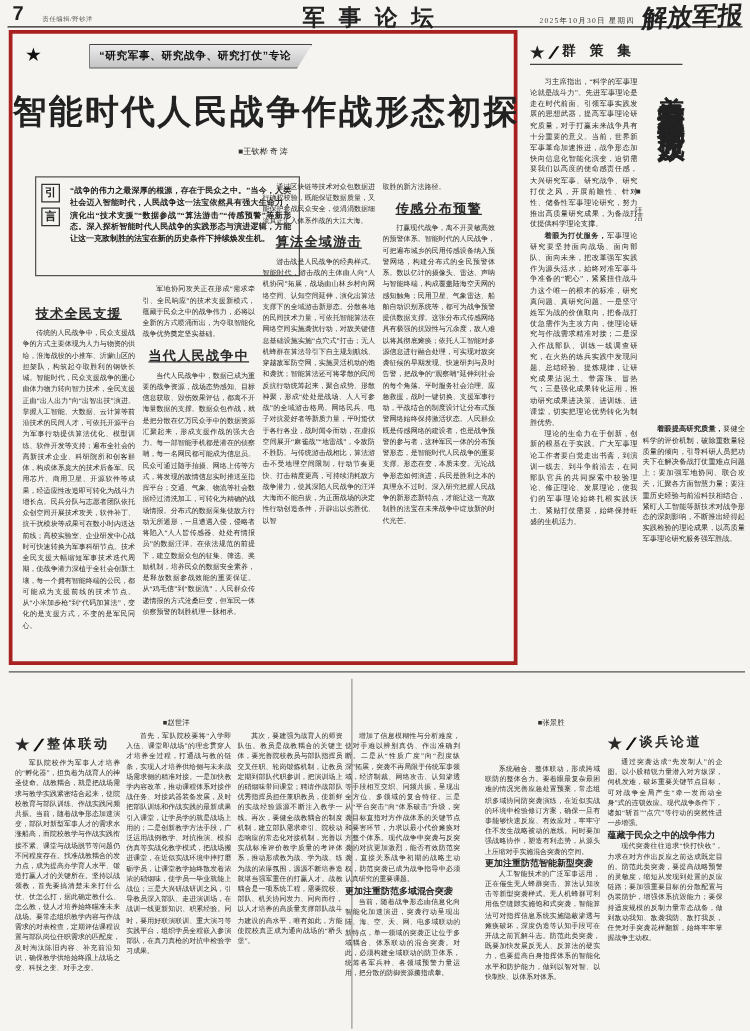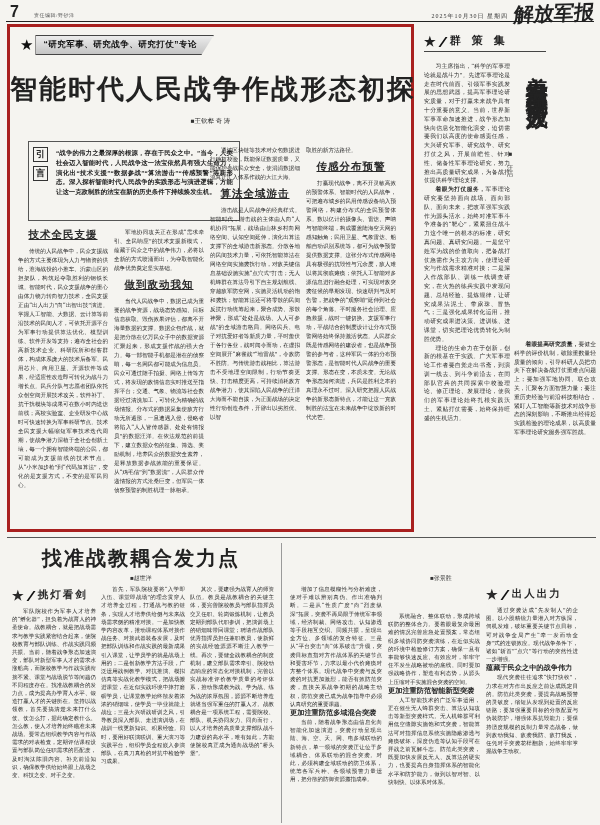--- a/index.html
+++ b/index.html
@@ -12,32 +12,32 @@
   .section-title{left:50%;top:2px;transform:translateX(-50%);font:bold 18px "Liberation Sans",sans-serif;letter-spacing:11px;white-space:nowrap;}
   .date{right:92px;top:12px;font-size:6px;letter-spacing:1px;color:#333;white-space:nowrap;}
   .masthead{right:6px;top:0px;font:bold 20px "DejaVu Serif",serif;transform:skewX(-8deg) rotate(-2deg);white-space:nowrap;}
   .hrule{left:6px;top:21px;width:588px;height:1px;background:#222;}
   
   .main-box{left:7px;top:24px;width:407px;height:508px;border:3px solid #a8201f;box-sizing:border-box;background:#f5f4f0;}
   .banner{left:10px;top:8px;display:flex;align-items:center;}
   .banner .emblem{font-size:15px;line-height:15px;margin-right:2px;color:#111;}
   .banner .ribbon{background:linear-gradient(180deg,#ececec,#c4c4c4);border:1px solid #444;
      clip-path:polygon(0 0,100% 0,93% 100%,0 100%);padding:3px 16px 3px 7px;
-     font:bold 8.5px "Liberation Sans",sans-serif;letter-spacing:.5px;color:#111;white-space:nowrap;}
+     font:bold 8.5px "Liberation Sans",sans-serif;letter-spacing:.5px;color:#111;white-space:nowrap;margin-left:36px;}
   .main-title{left:0;width:100%;top:44px;text-align:center;font:bold 27px "Liberation Sans",sans-serif;letter-spacing:2px;white-space:nowrap;}
   .main-byline{left:0;width:100%;top:90px;text-align:center;font-size:6.5px;color:#333;}
   .introbox{left:18px;top:114px;width:212px;height:80px;border:1px solid #555;box-sizing:border-box;display:flex;padding:5px 4px;background:#f5f4f0;}
   .intro-label{display:flex;flex-direction:column;gap:4px;margin-right:4px;}
   .intro-label span{width:13px;height:13px;border:1px solid #333;font:bold 9px "Liberation Sans",sans-serif;
      line-height:13px;text-align:center;display:block;}
   .intro-text{flex:1;font-size:6.4px;line-height:9.8px;font-weight:bold;text-align:justify;padding:1px 2px 0 4px;}
   .mcol{width:90px;font-size:5.6px;line-height:9px;text-align:justify;overflow:hidden;color:#2a2a2a;}
   .mcol p{margin:0;text-indent:11px;}
   .sec-h{font:bold 10.5px "Liberation Sans",sans-serif;text-align:center;letter-spacing:1px;margin:5px 0 5px;text-decoration:underline;}
-  .sec-h.first{margin-top:0;}
+  .sec-h.first{margin-top:16px;}
   
   .clabel{display:flex;align-items:flex-end;gap:3px;font:bold 11px "Liberation Sans",sans-serif;letter-spacing:4px;}
   .clabel .star-icon{font-size:13px;line-height:12px;letter-spacing:0;}
   .zslash{display:inline-block;width:5px;height:10px;border-right:2.5px solid #111;transform:skewX(-35deg);margin:0 3px 1px -2px;}
   .r-label{left:424px;top:33px;width:122px;border-bottom:1px solid #444;padding-bottom:3px;}
   .rcol{font-size:5.8px;line-height:8.8px;text-align:justify;overflow:hidden;color:#2a2a2a;}
   .rcol p{margin:0;text-indent:11.6px;}
   .r-left{left:424px;top:62px;width:86px;height:466px;}
   .r-title-vert{left:522px;top:58px;height:276px;writing-mode:vertical-rl;font:bold 22px "Liberation Sans",sans-serif;letter-spacing:3px;}
   .r-author-vert{left:505px;top:150px;writing-mode:vertical-rl;font-size:6.5px;letter-spacing:2px;color:#333;}
@@ -53,20 +53,21 @@
   .b-label{margin:2px 0 5px;}
   .b-label .clabel{letter-spacing:2px;font-size:10.5px;}
 </style>
 </head>
 <body>
 
 <div id="page">
 
   <div class="abs pageno">7</div>
   <div class="abs editor">责任编辑/野钞洋</div>
+  <div class="abs section-title">军事论坛</div>
   <div class="abs date">2025年10月30日 星期四</div>
   <div class="abs masthead">解放军报</div>
   <div class="abs hrule"></div>
 
   <section class="abs main-box">
     <div class="abs banner">
       <span class="emblem">★</span>
       <span class="ribbon">“研究军事、研究战争、研究打仗”专论</span>
     </div>
     <h1 class="abs main-title" style="margin:0;">智能时代人民战争作战形态初探</h1>
@@ -79,21 +80,21 @@
       </div>
       <div class="intro-text">“战争的伟力之最深厚的根源，存在于民众之中。”当今，人类社会迈入智能时代，人民战争这一法宝依然具有强大生命力，演化出“技术支援”“数据参战”“算法游击”“传感预警”等新形态。深入探析智能时代人民战争的实践形态与演进逻辑，方能让这一克敌制胜的法宝在新的历史条件下持续焕发生机。</div>
     </div>
 
     <div class="abs mcol" style="left:8px;top:201px;height:294px;">
       <div class="sec-h first">技术全民支援</div>
       <p>传统的人民战争中，民众支援战争的方式主要体现为人力与物资的供给，淮海战役的小推车、沂蒙山区的担架队，构筑起夺取胜利的钢铁长城。智能时代，民众支援战争的重心由体力物力转向智力技术，全民支援正由“出人出力”向“出智出技”演进。掌握人工智能、大数据、云计算等前沿技术的民间人才，可依托开源平台为军事行动提供算法优化、模型训练、软件开发等支持；遍布全社会的高新技术企业、科研院所和创客群体，构成体系庞大的技术后备军。民用芯片、商用卫星、开源软件等成果，经适应性改造即可转化为战斗力增长点。民兵分队与志愿者团队依托众创空间开展技术攻关，软件补丁、抗干扰模块等成果可在数小时内送达前线；高校实验室、企业研发中心战时可快速转换为军事科研节点。技术全民支援大幅缩短军事技术迭代周期，使战争潜力深植于全社会创新土壤，每一个拥有智能终端的公民，都可能成为支援前线的技术节点。从“小米加步枪”到“代码加算法”，变化的是支援方式，不变的是军民同心。</p>
     </div>
     <div class="abs mcol" style="left:104px;top:201px;height:294px;">
       <p>军地协同攻关正在形成“需求牵引、全民响应”的技术支援新模式，蕴藏于民众之中的战争伟力，必将以全新的方式喷涌而出，为夺取智能化战争优势奠定坚实基础。</p>
-      <div class="sec-h">做到敌动我知</div>
+      <div class="sec-h">当代人民战争中</div>
       <p>当代人民战争中，数据已成为重要的战争资源，战场态势感知、目标信息获取、毁伤效果评估，都离不开海量数据的支撑。数据众包作战，就是把分散在亿万民众手中的数据资源汇聚起来，形成支援作战的强大合力。每一部智能手机都是潜在的侦察哨，每一名网民都可能成为信息员。民众可通过随手拍摄、网络上传等方式，将发现的敌情信息实时推送至指挥平台；交通、气象、物流等社会数据经过清洗加工，可转化为精确的战场情报。分布式的数据采集使敌方行动无所遁形，一旦遭遇入侵，侵略者将陷入“人人皆传感器、处处有情报员”的数据汪洋。在依法规范的前提下，建立数据众包的征集、筛选、奖励机制，培养民众的数据安全素养，是释放数据参战效能的重要保证。从“鸡毛信”到“数据流”，人民群众传递情报的方式沧桑巨变，但军民一体侦察预警的制胜机理一脉相承。</p>
     </div>
     <div class="abs mcol" style="left:200px;top:119px;height:376px;">
       <p>通过区块链等技术对众包数据进行确权校验，既能保证数据质量，又能保护参战民众安全，使涓涓数据细流真正汇入体系作战的大江大海。</p>
       <div class="sec-h">算法全域游击</div>
       <p>游击战是人民战争的经典样式。智能时代，游击战的主体由人向“人机协同”拓展，战场由山林乡村向网络空间、认知空间延伸，演化出算法支撑下的全域游击新形态。分散各地的民间技术力量，可依托智能算法在网络空间实施袭扰行动，对敌关键信息基础设施实施“点穴式”打击；无人机蜂群在算法导引下自主规划航线、穿越敌军防空网，实施灵活机动的饱和袭扰；智能算法还可将零散的民间反抗行动统筹起来，聚合成势、形散神聚，形成“处处是战场、人人可参战”的全域游击格局。网络民兵、电子对抗爱好者等新质力量，平时蛰伏于各行各业，战时闻令而动，在虚拟空间展开“麻雀战”“地雷战”，令敌防不胜防。与传统游击战相比，算法游击不受地理空间限制，行动节奏更快、打击精度更高，可持续消耗敌方战争潜力，使其深陷人民战争的汪洋大海而不能自拔，为正面战场的决定性行动创造条件，开辟出以劣胜优、以智</p>
     </div>
     <div class="abs mcol" style="left:296px;top:119px;height:376px;">
       <p style="text-indent:0;">取胜的新方法路径。</p>
       <div class="sec-h">传感分布预警</div>
@@ -115,56 +116,55 @@
   </div>
   <div class="abs r-title-vert">着力提升军事理论研究质效</div>
   <div class="abs r-author-vert">■汪 洁</div>
   <div class="abs rcol r-bottom">
     <p><b>着眼提高研究质量，</b><span>要健全科学的评价机制，破除重数量轻质量的倾向，引导科研人员把功夫下在解决备战打仗重难点问题上；要加强军地协同、联合攻关，汇聚各方面智慧力量；要注重历史经验与前沿科技相结合，紧盯人工智能等新技术对战争形态的深刻影响，不断推出经得起实践检验的理论成果，以高质量军事理论研究服务强军胜战。</span></p>
   </div>
 
   <div class="abs sep-h"></div>
   <div class="abs sep-v"></div>
 
-  <div class="abs b-title" style="left:10px;top:545px;width:262px;">找准战教耦合发力点</div>
   <div class="abs b-byline" style="left:10px;top:574px;width:262px;">■赵世洋</div>
   <div class="abs bcol" style="left:12px;top:586px;width:84px;height:234px;">
     <div class="b-label">
       <div class="clabel">
         <span class="star-icon">★</span>
         <span class="zslash"></span>
-        <span>挑灯看剑</span>
+        <span>整体联动</span>
       </div>
     </div>
     <p>军队院校作为军事人才培养的“孵化器”，担负着为战育人的神圣使命。战教耦合，就是把战场需求与教学实践紧密结合起来，使院校教育与部队训练、作战实践同频共振。当前，随着战争形态加速演变，部队对新型军事人才的需求水涨船高，而院校教学与作战实践衔接不紧、课堂与战场脱节等问题仍不同程度存在。找准战教耦合的发力点，成为提高办学育人水平、锻造打赢人才的关键所在。坚持以战领教，首先要搞清楚未来打什么仗、仗怎么打，据此确定教什么、怎么教，使人才培养始终瞄准未来战场。要常态组织教学内容与作战需求的对表检查，定期评估课程设置与部队岗位任职需求的匹配度，及时淘汰陈旧内容、补充前沿知识，确保教学供给始终跟上战场之变、科技之变、对手之变。</p>
   </div>
   <div class="abs bcol" style="left:101px;top:585px;width:84px;height:235px;">
     <p>首先，军队院校要将“入学即入伍、课堂即战场”的理念贯穿人才培养全过程，打通战与教的链条，实现人才培养供给侧与未来战场需求侧的精准对接。一是加快教学内容改革，推动课程体系对接作战任务、对接武器装备发展，及时把部队训练和作战实践的最新成果引入课堂，让学员学的就是战场上用的；二是创新教学方法手段，广泛运用战例教学、对抗推演、模拟仿真等实战化教学模式，把战场搬进课堂，在近似实战环境中摔打磨砺学员，让课堂教学始终散发着浓浓的硝烟味，使学员一毕业就能上战位；三是大兴研战研训之风，引导教员深入部队、走进演训场，在战训一线更新知识、积累经验。同时，要用好联演联训、重大演习等实践平台，组织学员全程嵌入参演部队，在真刀真枪的对抗中检验学习成果。</p>
   </div>
   <div class="abs bcol" style="left:190px;top:585px;width:84px;height:235px;">
     <p>其次，要建强为战育人的师资队伍。教员是战教耦合的关键主体，要完善院校教员与部队指挥员交叉任职、轮岗锻炼机制，让教员定期到部队代职参训，把演训场上的硝烟味带回课堂；聘请作战部队优秀指挥员担任兼职教员，使新鲜的实战经验源源不断注入教学一线。再次，要健全战教耦合的制度机制，建立部队需求牵引、院校动态响应的常态化对接机制，完善以实战标准评价教学质量的考评体系，推动形成教为战、学为战、练为战的浓厚氛围，源源不断培养造就堪当强军重任的打赢人才。战教耦合是一项系统工程，需要院校、部队、机关协同发力、同向而行，以人才培养的高质量支撑部队战斗力建设的高水平，唯有如此，方能使院校真正成为通向战场的“桥头堡”。</p>
   </div>
 
   <div class="abs b-byline" style="left:286px;top:574px;width:310px;">■张景胜</div>
-  <div class="abs bcol" style="left:290px;top:585px;width:92px;height:236px;">
+  <div class="abs bcol" style="left:276px;top:585px;width:92px;height:236px;">
     <p>增加了信息模糊性与分析难度，使对手难以辨别真伪、作出准确判断。二是从“性质广度”向“烈度纵深”拓展，突袭不再局限于传统军事领域，经济制裁、网络攻击、认知渗透等手段相互交织、同频共振，呈现出全方位、多领域的复合特征。三是从“平台突击”向“体系破击”升级，突袭目标直指对方作战体系的关键节点和要害环节，力求以最小代价瘫痪对方整个体系。现代战争中突袭与反突袭的对抗更加激烈，能否有效防范突袭，直接关系战争初期的战略主动权，防范突袭已成为战争指导中必须认真研究的重要课题。</p>
     <p class="sub-h">更加注重防范多域混合突袭</p>
     <p>当前，随着战争形态由信息化向智能化加速演进，突袭行动呈现出陆、海、空、天、网、电多域联动的新特点，单一领域的突袭正让位于多域耦合、体系联动的混合突袭。对此，必须构建全域联动的防卫体系，统筹各军兵种、各领域预警力量运用，把分散的防御资源攥指成拳。</p>
   </div>
   <div class="abs bcol" style="left:388px;top:612px;width:92px;height:236px;">
     <p>系统融合、整体联动，形成跨域联防的整体合力。要着眼最复杂最困难的情况完善应急处置预案，常态组织多域协同防突袭演练，在近似实战的环境中检验修订方案，确保一旦有事能够快速反应、有效应对，牢牢守住不发生战略被动的底线。同时要加强战略协作，塑造有利态势，从源头上压缩对手实施混合突袭的空间。</p>
     <p class="sub-h">更加注重防范智能新型突袭</p>
     <p>人工智能技术的广泛军事运用，正在催生无人蜂群突击、算法认知攻击等新型突袭样式。无人机蜂群可利用低空缝隙实施饱和式突袭，智能算法可对指挥信息系统实施隐蔽渗透与瘫痪破坏，深度伪造等认知手段可在开战之前瓦解斗志。防范此类突袭，既要加快发展反无人、反算法的硬实力，也要提高自身指挥体系的智能化水平和防护能力，做到以智对智、以快制快、以体系对体系。</p>
   </div>
   <div class="abs bcol" style="left:486px;top:585px;width:92px;height:236px;">
     <div class="b-label">
       <div class="clabel">
         <span class="star-icon">★</span>
         <span class="zslash"></span>
-        <span>出人出力</span>
+        <span>谈兵论道</span>
       </div>
     </div>
     <p>通过突袭达成“先发制人”的企图。以小股精锐力量潜入对方纵深，伺机发难，破坏重要关键节点目标，可对战争全局产生“牵一发而动全身”式的连锁效应。现代战争条件下，诸如“斩首”“点穴”等行动的突然性进一步增强。</p>
     <p class="sub-h">蕴藏于民众之中的战争伟力</p>
     <p>现代突袭往往追求“快打快收”，力求在对方作出反应之前达成既定目的。防范此类突袭，要提高战略预警的灵敏度，缩短从发现到处置的反应链路；要加强重要目标的分散配置与伪装防护，增强体系抗毁能力；要保持适度规模的反制力量常态战备，做到敌动我知、敌袭我防、敌打我反，任凭对手突袭花样翻新，始终牢牢掌握战争主动权。</p>
   </div>
 
 </div>
 
 </body></html>

